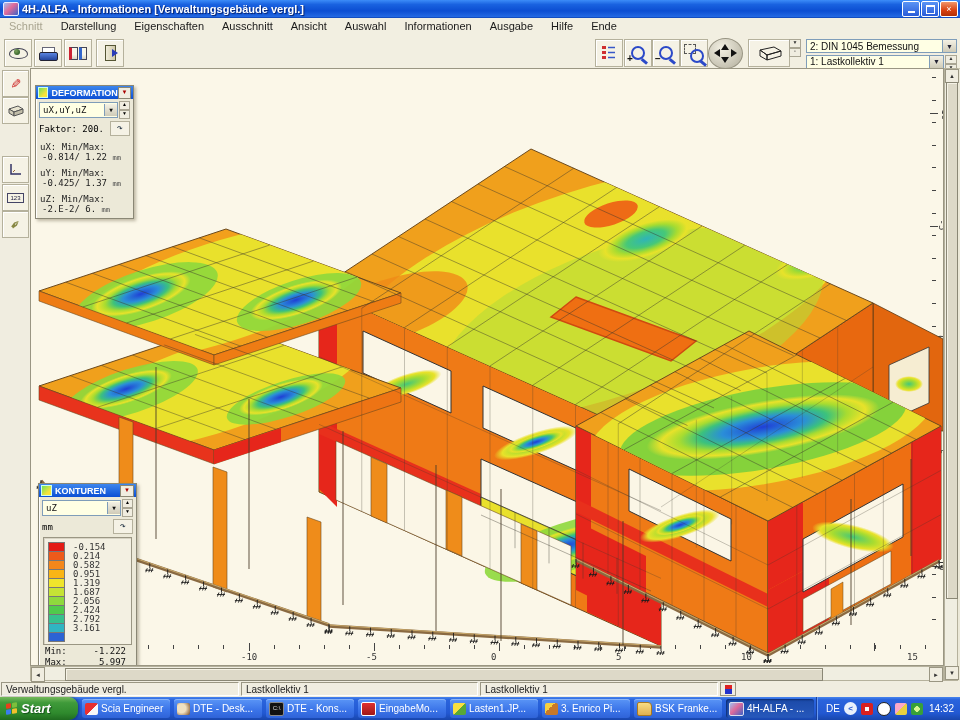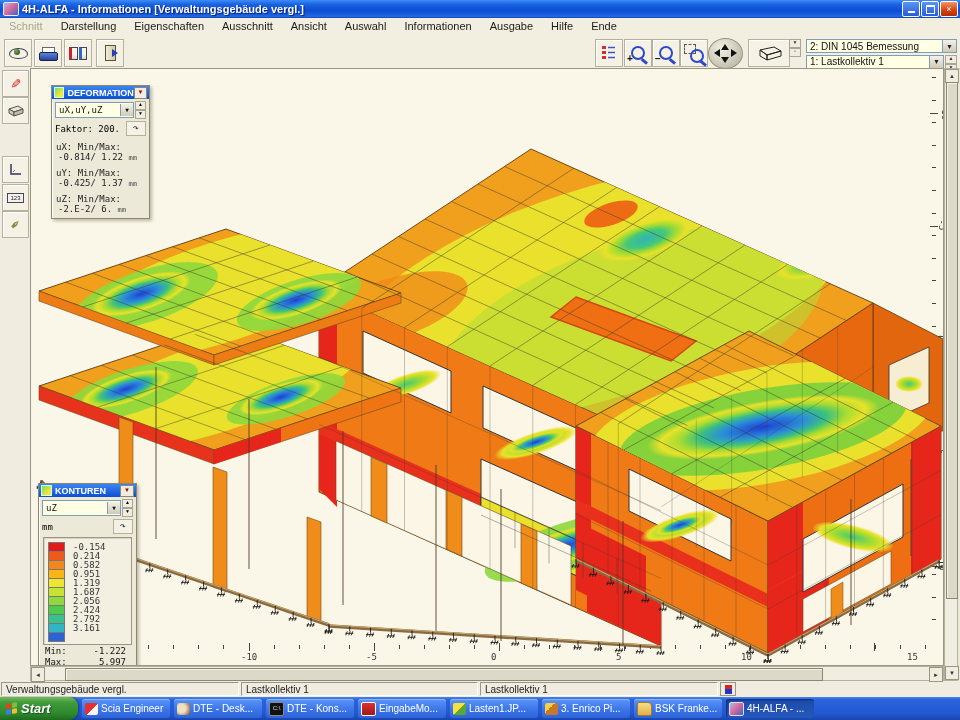--- a/index.html
+++ b/index.html
@@ -675,21 +675,21 @@
             <line x1="484" y1="443.2" x2="484" y2="479.2" stroke="#3b362c" stroke-width="0.7" opacity="0.55"></line>
             <line x1="518" y1="458.4" x2="518" y2="494.4" stroke="#3b362c" stroke-width="0.7" opacity="0.55"></line>
             <line x1="552" y1="473.6" x2="552" y2="509.6" stroke="#3b362c" stroke-width="0.7" opacity="0.55"></line>
             <line x1="586" y1="488.8" x2="586" y2="524.8" stroke="#3b362c" stroke-width="0.7" opacity="0.55"></line>
             <line x1="620" y1="522" x2="450" y2="446" stroke="#3b362c" stroke-width="0.7" opacity="0.55"></line>
           </g>
         </g>
     </g>
   </svg>
 
-  <div class="panel" style="left:20px;top:16px;width:97px">
+  <div class="panel" style="left:4px;top:16px;width:97px">
     <div class="ptitle">
       <span class="picon"></span>
       <span>DEFORMATION</span>
       <span class="roll">▼</span>
     </div>
     <div class="prow">
       <div class="pcombo">
         <span>uX,uY,uZ</span>
         <span class="dd">▼</span>
       </div>
@@ -846,13 +846,22 @@
       </div>
       <div class="task">
         <span class="tb-ic ic-folder-icon"></span>
         <span>BSK Franke...</span>
       </div>
       <div class="task active">
         <span class="tb-ic ic-alfa-icon"></span>
         <span>4H-ALFA - ...</span>
       </div>
     </div>
+  <div id="tray">
+    <span id="lang">DE</span>
+    <span class="chev">&lt;</span>
+    <span class="tray-ic t1"></span>
+    <span class="tray-ic t2"></span>
+    <span class="tray-ic t3"></span>
+    <span class="tray-ic t4"></span>
+    <span id="clock">14:32</span>
+  </div>
 </div>
 
 </body></html>

